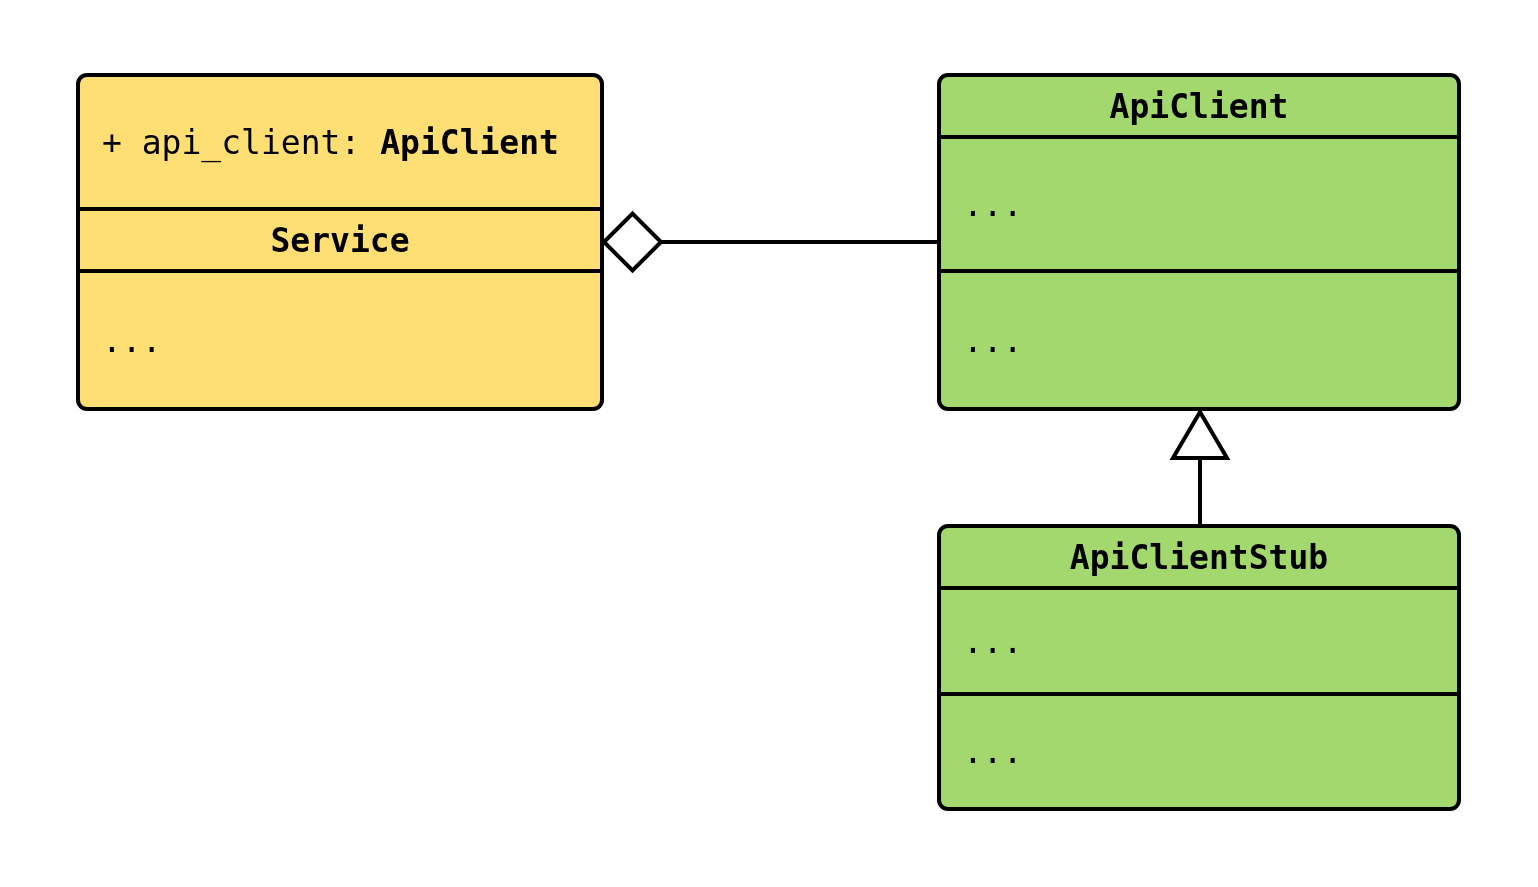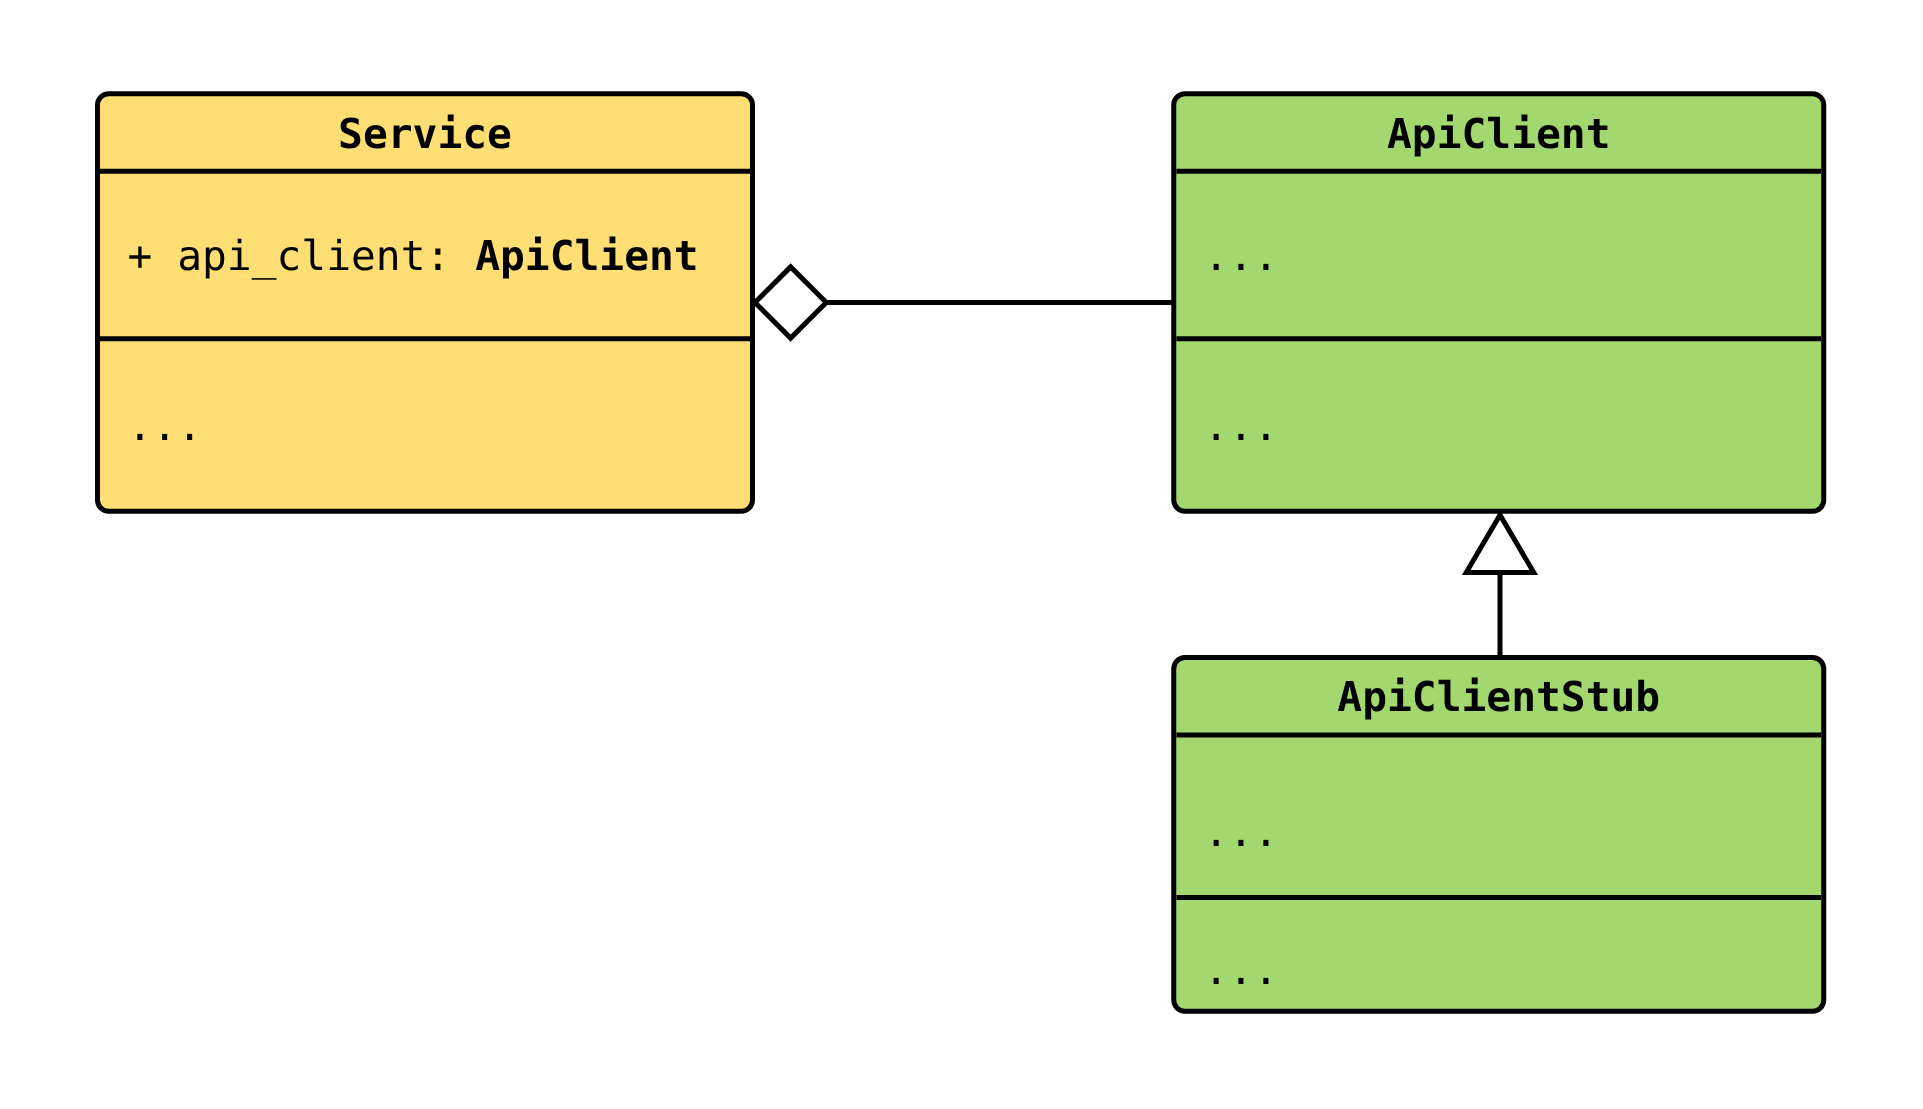--- a/index.html
+++ b/index.html
@@ -24,21 +24,21 @@
   .class-box {
     position: absolute;
     border: 4px solid #000000;
     border-radius: 11px;
     display: flex;
     flex-direction: column;
     overflow: hidden;
   }
   .service-box      { left: 76px;  top: 73px;  width: 528px; height: 338px; }
   .apiclient-box    { left: 937px; top: 73px;  width: 524px; height: 338px; }
-  .apiclientstub-box{ left: 937px; top: 524px; width: 524px; height: 287px; gap: 24px; }
+  .apiclientstub-box{ left: 937px; top: 524px; width: 524px; height: 287px; }
 
   .compartment { border-bottom: 4px solid #000000; }
   .compartment:last-child { border-bottom: none; flex: 1 1 auto; }
 
   .class-header {
     height: 62px;
     display: flex;
     align-items: center;
     justify-content: center;
     font-size: 33px;
@@ -70,25 +70,25 @@
       <polygon points="604,242 632.5,213.5 661,242 632.5,270.5" fill="#ffffff" stroke="#000000" stroke-width="4" stroke-linejoin="miter"></polygon>
     </g>
 
     <g>
       <line x1="1200" y1="456" x2="1200" y2="528" stroke="#000000" stroke-width="4"></line>
       <polygon points="1200,412 1173,458 1227,458" fill="#ffffff" stroke="#000000" stroke-width="4" stroke-linejoin="miter"></polygon>
     </g>
   </svg>
 
   <div class="class-box service-box" style="background-color: rgb(255, 222, 115);">
+    <div class="compartment member-row attrs-tall">
+      <span><span>+ api_client: </span><span class="type-name">ApiClient</span></span>
+    </div>
     <div class="compartment class-header">
       <span>Service</span>
-    </div>
-    <div class="compartment member-row attrs-tall">
-      <span><span>+ api_client: </span><span class="type-name">ApiClient</span></span>
     </div>
     <div class="compartment member-row">
       <span>...</span>
     </div>
   </div>
 
   <div class="class-box apiclient-box" style="background-color: rgb(163, 216, 111);">
     <div class="compartment class-header">
       <span>ApiClient</span>
     </div>

